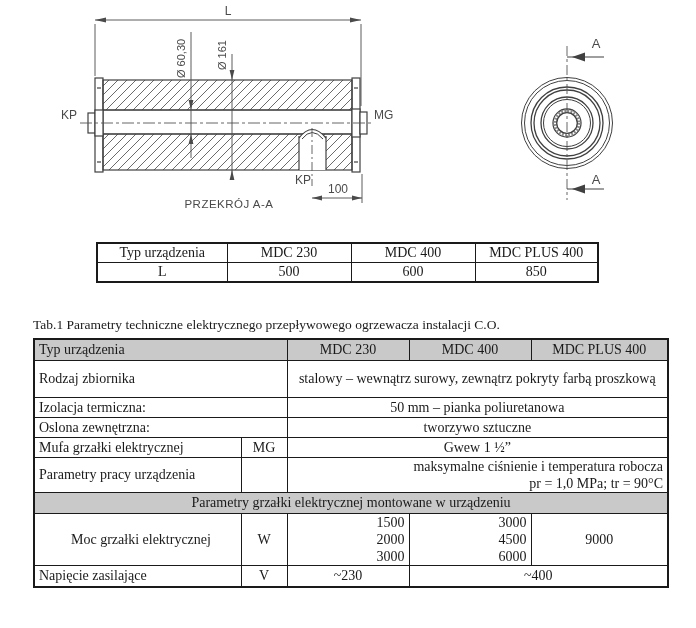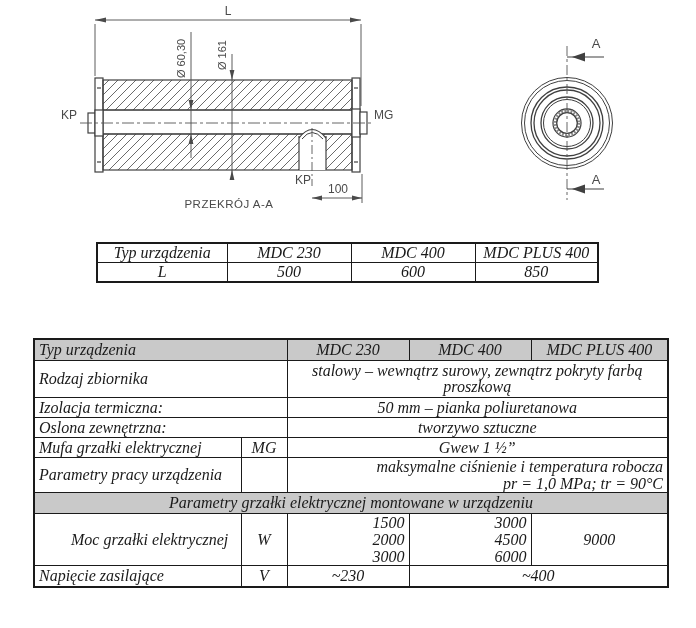--- a/index.html
+++ b/index.html
@@ -5,21 +5,21 @@
   html,body{margin:0;padding:0;}
   body{
     width:696px;height:628px;background:#ffffff;
     font-family:"Liberation Serif",serif;color:#1a1a1a;
     position:relative;overflow:hidden;
   }
   .page{position:absolute;inset:0;}
   svg.drawing{position:absolute;left:0;top:0;}
   svg text{font-family:"Liberation Sans",sans-serif;fill:#4a4a4a;}
 
-  table{border-collapse:collapse;table-layout:fixed;font-size:16px;color:#1a1a1a;font-style:italic;}
+  table{border-collapse:collapse;table-layout:fixed;font-size:14px;color:#1a1a1a;}
   td{border:1.5px solid #1a1a1a;padding:0 4px;line-height:16px;vertical-align:middle;overflow:hidden;}
   .size-table{position:absolute;left:96px;top:242px;width:501px;border:2px solid #1a1a1a;}
   .size-table td{text-align:center;height:18px;}
   .caption{position:absolute;left:33px;top:317px;width:640px;font-size:13.5px;}
   .spec-table{position:absolute;left:33px;top:338px;width:634px;border:2px solid #1a1a1a;}
   .gray{background:#c9c9c9;}
   .lbl{text-align:left;}
   .val{text-align:center;}
   .h20{height:20px;} .h19{height:19px;margin-left:17px;} .h33{height:33px;} .h36{height:36px;} .h51{height:51px;padding-left:36px;}
   .stack div{line-height:17px;text-align:right;}
@@ -142,20 +142,21 @@
     </tr>
     <tr>
       <td>L</td>
       <td>500</td>
       <td>600</td>
       <td>850</td>
     </tr>
   </tbody>
     </table>
 
+  <div class="caption">Tab.1 Parametry techniczne elektrycznego przepływowego ogrzewacza instalacji C.O.</div>
 
   <table class="spec-table">
     <colgroup>
       <col style="width:207px">
         <col style="width:46px">
       <col style="width:122px">
         <col style="width:122px">
         <col style="width:137px">
     </colgroup>
     <tbody>

